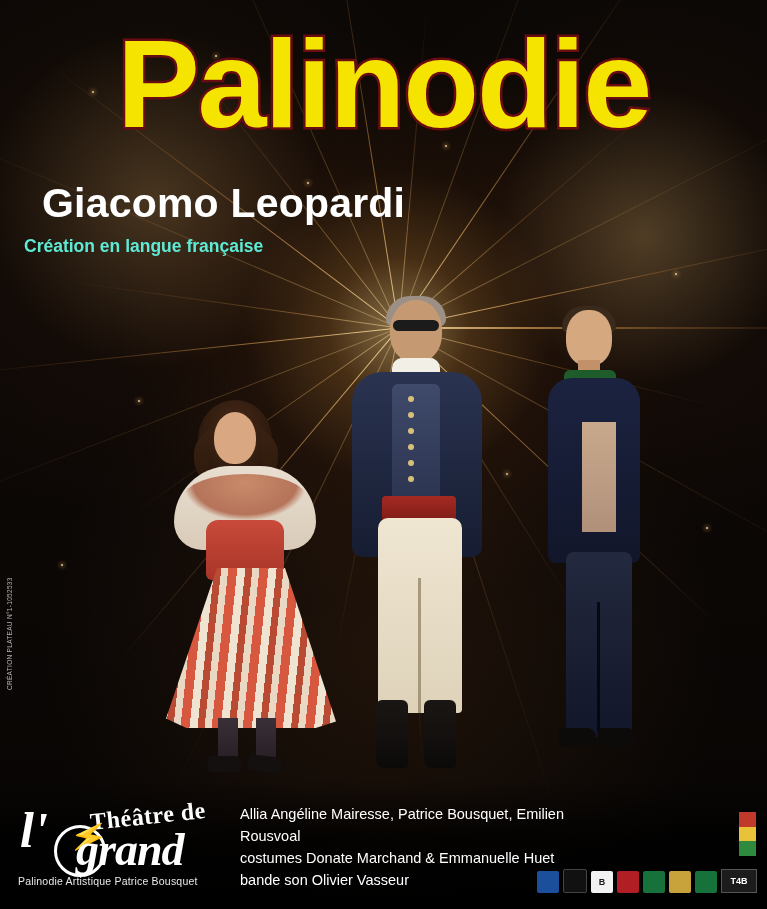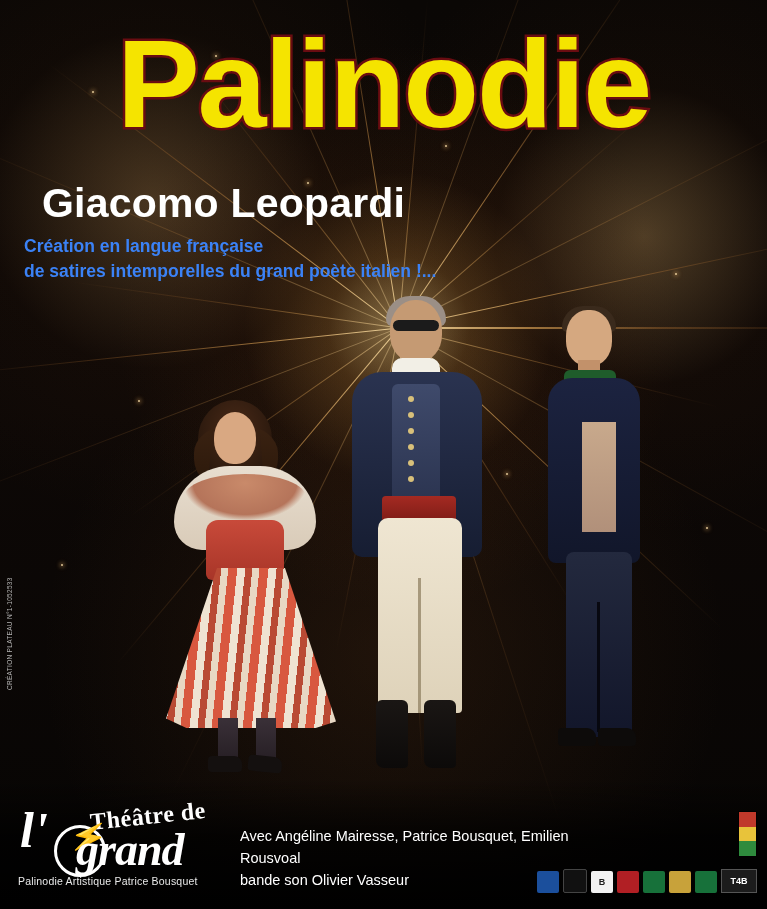--- a/index.html
+++ b/index.html
@@ -92,21 +92,21 @@
     font-size: 41px;
     font-weight: bold;
     letter-spacing: 0.2px;
     line-height: 1.05;
     margin-left: 18px;
   }
   .subtitle {
     position: absolute;
     top: 234px;
     left: 24px;
-    color: #3b82f6;
+    color: #5eead4;
     font-size: 17.5px;
     font-weight: bold;
     line-height: 1.45;
     width: 520px;
   }
 
   
   .translators {
     position: absolute;
     top: 500px;
@@ -484,39 +484,39 @@
     <div class="y-trousers"></div>
     <div class="y-shoe l"></div>
     <div class="y-shoe r"></div>
   </div>
 
   <div class="title">Palinodie</div>
 
   <div class="author">Giacomo Leopardi</div>
   <div class="subtitle">
     <div>Création en langue française</div>
-    <div>de satires intemporelles du grand poète italien !...</div>
   </div>
 
 
   <div class="side-credit">CRÉATION PLATEAU N°1-1052533</div>
 
   <div class="logo">
     <div class="logo-main">
       <span class="logo-l">l'</span>
       <span class="logo-theatre">Théâtre de</span>
       <span class="logo-o"></span>
       <span class="logo-bolt">⚡</span>
       <span class="logo-orage">grand</span>
     </div>
     <div class="logo-sub">Palinodie Artistique Patrice Bousquet</div>
   </div>
 
   <div class="credits">
-    <div>Avec Angéline Mairesse, Patrice Bousquet, Emilien Rousvoal</div>
+    <div>Allia Angéline Mairesse, Patrice Bousquet, Emilien Rousvoal</div>
+    <div>costumes Donate Marchand &amp; Emmanuelle Huet</div>
     <div>bande son Olivier Vasseur</div>
   </div>
 
   <div class="sp-tall"></div>
   <div class="sponsors">
     <div class="sp blue"></div>
     <div class="sp dark"></div>
     <div class="sp w">B</div>
     <div class="sp red"></div>
     <div class="sp green"></div>

